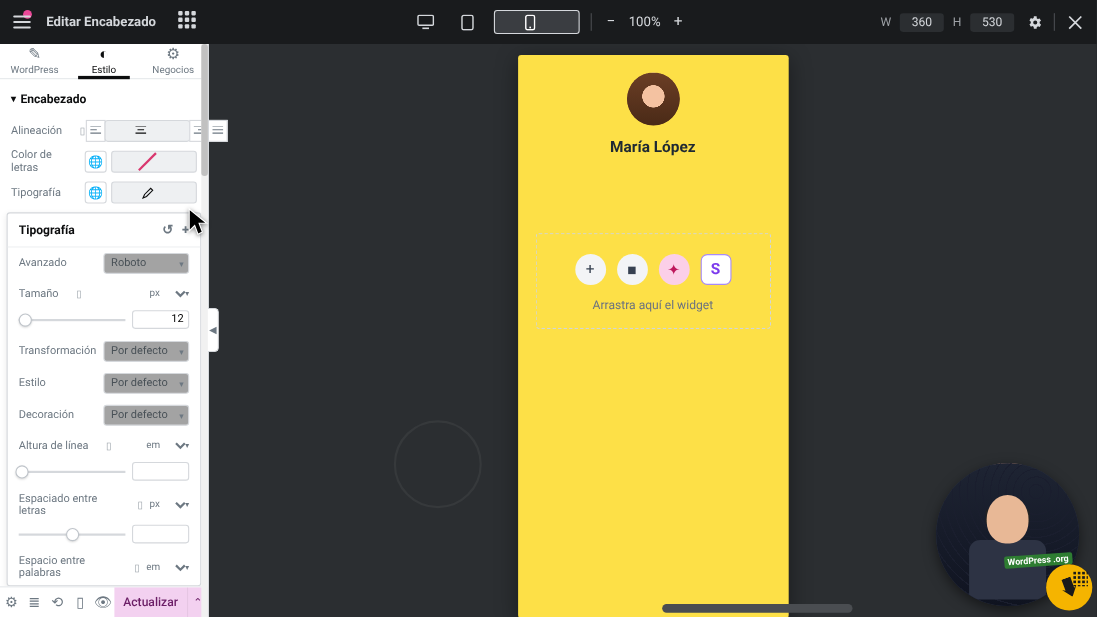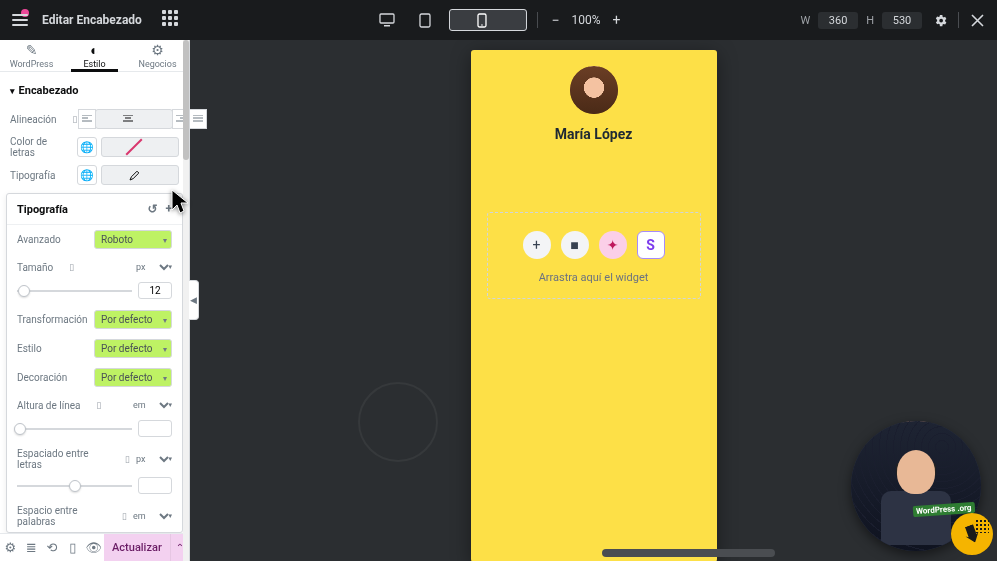--- a/index.html
+++ b/index.html
@@ -45,30 +45,30 @@
 .align-btn.sel{background:#eef0f2}
 .mini-btn{width:20px;height:20px;border:1px solid #d5d8dc;border-radius:3px;display:flex;align-items:center;justify-content:center;cursor:pointer;margin-left:4px;background:#fff;font-size:11px}
 .mini-btn.sel{background:#eef0f2;position:relative}
 .mini-btn.strike:after{content:"";position:absolute;width:22px;height:2px;background:#d9376e;transform:rotate(-45deg)}
 .popover{margin:4px 6px 0;border:1px solid #d5d8dc;border-radius:3px;background:#fff;box-shadow:0 2px 6px rgba(0,0,0,.08)}
 .pop-head{display:flex;align-items:center;padding:8px 10px;font-size:11px;font-weight:700;color:#0c0d0e;border-bottom:1px solid #eef0f2}
 .pop-head-actions{margin-left:auto;display:flex;gap:8px;font-size:12px;color:#6d7882}
 .pop-row{display:flex;align-items:center;padding:5px 10px;font-size:10px;color:#6d7882;min-height:26px}
 .pop-row .control-label{flex:1}
 .sel-wrap{position:relative}
-.sel{appearance:none;border:1px solid #d5d8dc;border-radius:3px;background:#bef264;padding:3px 18px 3px 6px;font-size:10px;color:#495157;cursor:pointer;min-width:78px}
+.sel{appearance:none;border:1px solid #d5d8dc;border-radius:3px;background:#a3a3a3;padding:3px 18px 3px 6px;font-size:10px;color:#495157;cursor:pointer;min-width:78px}
 .sel-wrap:after{content:"▾";position:absolute;right:5px;top:50%;transform:translateY(-50%);font-size:8px;color:#6d7882;pointer-events:none}
 .unit-sel{border:none;background:transparent;font-size:9px;color:#6d7882;cursor:pointer;padding:2px 10px 2px 2px}
 .unit-wrap{position:relative;margin-left:auto}
 .unit-wrap:after{content:"▾";position:absolute;right:0;top:50%;transform:translateY(-50%);font-size:7px;color:#6d7882}
 .slider-row{display:flex;align-items:center;padding:2px 10px 6px;gap:6px}
 .slider{flex:1;height:14px;position:relative}
 .track{position:absolute;top:50%;left:0;right:0;height:2px;background:#d5d8dc;transform:translateY(-50%)}
 .thumb{position:absolute;top:50%;width:12px;height:12px;border-radius:50%;background:#fff;border:1px solid #bfc4ca;transform:translate(-50%,-50%);box-shadow:0 1px 2px rgba(0,0,0,.15);cursor:pointer}
-.num-in{width:34px;border:1px solid #d5d8dc;border-radius:3px;padding:2px 4px;font-size:10px;text-align:center}
+.num-in{width:52px;border:1px solid #d5d8dc;border-radius:3px;padding:2px 4px;font-size:10px;text-align:right}
 .panel-footer{margin-top:auto;height:28px;background:#fff;border-top:1px solid #e6e9ec;display:flex;align-items:center}
 .foot-ic{width:24px;height:28px;display:flex;align-items:center;justify-content:center;color:#6d7882;font-size:13px;cursor:pointer}
 .publish{margin-left:auto;background:#f3d1f0;color:#6b1e66;height:28px;display:flex;align-items:center;padding:0 8px;font-size:11px;font-weight:500;cursor:pointer}
 .publish-caret{width:22px;height:28px;display:flex;align-items:center;justify-content:center;background:#f3d1f0;color:#6b1e66;cursor:pointer;border-left:1px solid rgba(0,0,0,.05);font-size:10px}
 .collapse-tab{position:absolute;right:-10px;top:240px;width:10px;height:40px;background:#fff;border:1px solid #d5d8dc;border-left:none;border-radius:0 4px 4px 0;display:flex;align-items:center;justify-content:center;font-size:9px;color:#6d7882;cursor:pointer;z-index:4}
 .canvas{flex:1;background:#2b2e31;display:flex;justify-content:center;padding-top:10px;position:relative;overflow:hidden}
 .canvas-scroll{position:absolute;bottom:4px;left:210px;right:20px;height:8px}
 .canvas-scroll:after{content:"";position:absolute;left:35%;width:30%;height:8px;background:#4a4d51;border-radius:4px}
 .phone{width:246px;background:#fde047;border-radius:3px;box-shadow:0 4px 20px rgba(0,0,0,.4);padding:16px;display:flex;flex-direction:column;align-items:center;height:512px}
 .avatar{width:48px;height:48px;border-radius:50%;background:radial-gradient(circle at 50% 30%,#f4c2a1 0 35%,#7a4a2e 36% 60%,#5c3620 61% 100%);margin-bottom:12px;position:relative;overflow:hidden}

